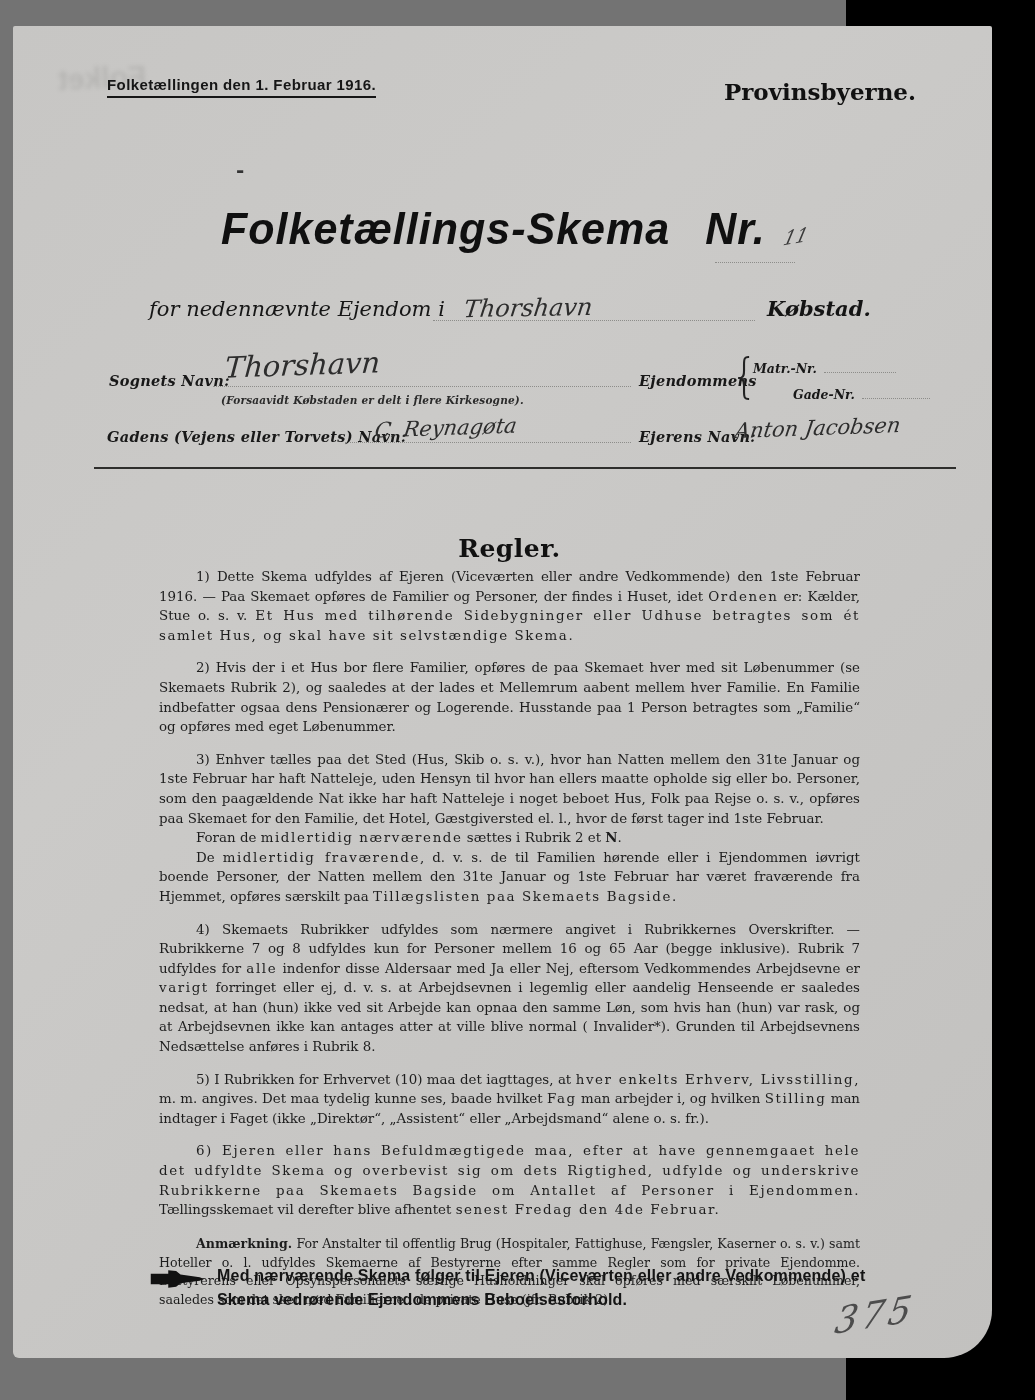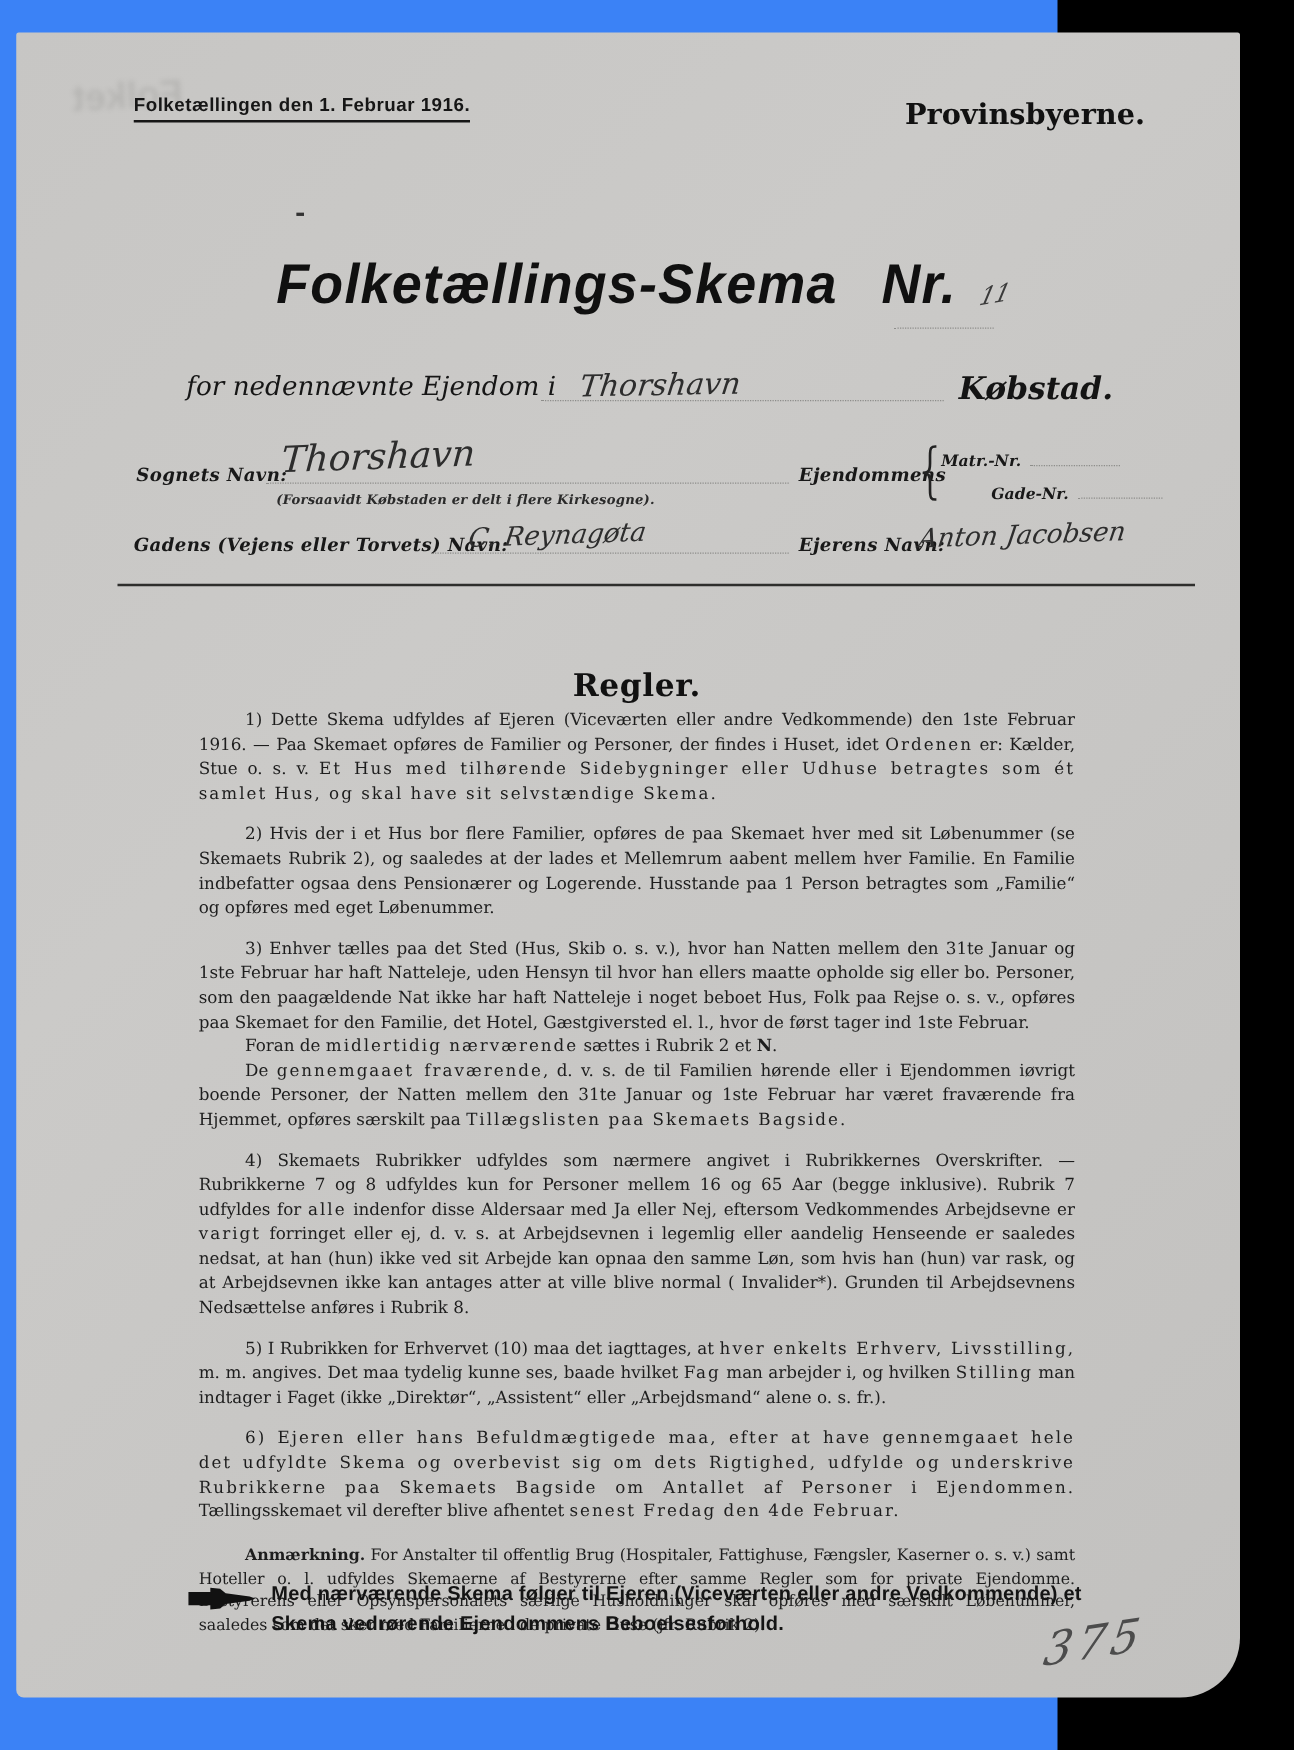--- a/index.html
+++ b/index.html
@@ -1,16 +1,16 @@
 <!DOCTYPE html>
 <html><head>
 <meta charset="utf-8">
 <style>
   html,body{margin:0;padding:0;background:#000;width:1035px;height:1400px;overflow:hidden;}
-  #scan{position:relative;width:846px;height:1400px;background:#3b82f6;}
+  #scan{position:relative;width:846px;height:1400px;background:#737373;}
   #paper{
     position:absolute;left:13px;top:26px;width:979px;height:1332px;
     background:linear-gradient(135deg,#c7c6c4 0%,#cbcac8 35%,#c6c5c3 70%,#c2c1bf 100%);
     border-radius:2px 2px 48px 6px;
     font-family:"DejaVu Serif",serif;color:#1c1c1c;
   }
   .abs{position:absolute;}
   
   .hdr-left{font-family:"Liberation Sans",sans-serif;font-weight:bold;font-size:15px;
     letter-spacing:.4px;border-bottom:2px solid #161616;padding-bottom:3px;color:#161616;}
@@ -19,21 +19,21 @@
   .title-row{white-space:nowrap;}
   .title-main,.title-nr{font-family:"Liberation Sans",sans-serif;font-style:italic;font-weight:bold;
     font-size:43px;color:#101010;letter-spacing:1px;display:inline-block;transform:scaleY(1.04);}
   .title-nr{margin-left:30px;}
   .hw{font-family:"DejaVu Serif",serif;font-style:italic;color:#2d2d2d;}
   .hw-nr{display:inline-block;font-size:19px;transform:rotate(-10deg) skewX(-24deg);margin-left:18px;color:#3a3a3a;}
   .dotline{border-bottom:1.5px dotted #8d8d8a;display:inline-block;}
   .dash-art{font-size:20px;font-weight:bold;color:#333;}
   
   .sub-prefix{font-style:italic;font-size:21px;color:#161616;}
-  .sub-suffix{font-style:italic;font-weight:bold;font-size:25px;color:#141414;}
+  .sub-suffix{font-style:italic;font-weight:bold;font-size:21px;color:#141414;}
   .hw-big{font-size:29px;transform:rotate(-2deg) skewX(-6deg);display:inline-block;}
   .hw-med{font-size:24px;transform:rotate(-1deg) skewX(-8deg);display:inline-block;}
   .hw-sm{font-size:21px;transform:rotate(-2deg) skewX(-10deg);display:inline-block;}
   
   .f-label{font-style:italic;font-weight:bold;font-size:14.5px;color:#181818;letter-spacing:.3px;}
   .f-note{font-style:italic;font-weight:bold;font-size:10.5px;color:#2a2a2a;letter-spacing:.2px;}
   .brace{font-size:42px;font-weight:200;color:#222;font-family:"DejaVu Sans",sans-serif;transform:scaleY(1.15);}
   .nr-lab{font-style:italic;font-weight:bold;font-size:12.5px;color:#181818;}
   .hrule{height:2px;background:#2e2e2c;}
   
@@ -103,21 +103,21 @@
     <div class="abs hw hw-sm" style="left:722px;top:390px;">Anton Jacobsen</div>
 
     <div class="abs hrule" style="left:81px;top:441px;width:862px;"></div>
 
     <div class="abs regler" style="left:146px;top:508px;width:701px;">Regler.</div>
     <div class="abs" id="rules-block" style="left:146px;top:541px;">
         <p class="rule" style="margin-top: 0px;"><span>1) Dette Skema udfyldes af Ejeren (Viceværten eller andre Vedkommende) den 1ste Februar 1916. — Paa Skemaet opføres de Familier og Personer, der findes i Huset, idet </span><span class="ls">Ordenen</span><span> er: Kælder, Stue o. s. v. </span><span class="ls">Et Hus med tilhørende Sidebygninger eller Udhuse betragtes som ét samlet Hus, og skal have sit selvstændige Skema.</span></p>
         <p class="rule" style="margin-top: 13px;"><span>2) Hvis der i et Hus bor flere Familier, opføres de paa Skemaet hver med sit Løbenummer (se Skemaets Rubrik 2), og saaledes at der lades et Mellemrum aabent mellem hver Familie. En Familie indbefatter ogsaa dens Pensionærer og Logerende. Husstande paa 1 Person betragtes som „Familie“ og opføres med eget Løbenummer.</span></p>
         <p class="rule" style="margin-top: 13px;"><span>3) Enhver tælles paa det Sted (Hus, Skib o. s. v.), hvor han Natten mellem den 31te Januar og 1ste Februar har haft Natteleje, uden Hensyn til hvor han ellers maatte opholde sig eller bo. Personer, som den paagældende Nat ikke har haft Natteleje i noget beboet Hus, Folk paa Rejse o. s. v., opføres paa Skemaet for den Familie, det Hotel, Gæstgiversted el. l., hvor de først tager ind 1ste Februar.</span></p>
         <p class="rule" style="margin-top: 0px;"><span>Foran de </span><span class="ls">midlertidig nærværende</span><span> sættes i Rubrik 2 et </span><span class="b">N</span><span>.</span></p>
-        <p class="rule" style="margin-top: 0px;"><span>De </span><span class="ls">gennemgaaet fraværende</span><span>, d. v. s. de til Familien hørende eller i Ejendommen iøvrigt boende Personer, der Natten mellem den 31te Januar og 1ste Februar har været fraværende fra Hjemmet, opføres særskilt paa </span><span class="ls">Tillægslisten paa Skemaets Bagside</span><span>.</span></p>
+        <p class="rule" style="margin-top: 0px;"><span>De </span><span class="ls">midlertidig fraværende</span><span>, d. v. s. de til Familien hørende eller i Ejendommen iøvrigt boende Personer, der Natten mellem den 31te Januar og 1ste Februar har været fraværende fra Hjemmet, opføres særskilt paa </span><span class="ls">Tillægslisten paa Skemaets Bagside</span><span>.</span></p>
         <p class="rule" style="margin-top: 13px;"><span>4) Skemaets Rubrikker udfyldes som nærmere angivet i Rubrikkernes Overskrifter. — Rubrikkerne 7 og 8 udfyldes kun for Personer mellem 16 og 65 Aar (begge inklusive). Rubrik 7 udfyldes for </span><span class="ls">alle</span><span> indenfor disse Aldersaar med Ja eller Nej, eftersom Vedkommendes Arbejdsevne er </span><span class="ls">varigt</span><span> forringet eller ej, d. v. s. at Arbejdsevnen i legemlig eller aandelig Henseende er saaledes nedsat, at han (hun) ikke ved sit Arbejde kan opnaa den samme Løn, som hvis han (hun) var rask, og at Arbejdsevnen ikke kan antages atter at ville blive normal ( Invalider*). Grunden til Arbejdsevnens Nedsættelse anføres i Rubrik 8.</span></p>
         <p class="rule" style="margin-top: 13px;"><span>5) I Rubrikken for Erhvervet (10) maa det iagttages, at </span><span class="ls">hver enkelts Erhverv, Livsstilling,</span><span> m. m. angives. Det maa tydelig kunne ses, baade hvilket </span><span class="ls">Fag</span><span> man arbejder i, og hvilken </span><span class="ls">Stilling</span><span> man indtager i Faget (ikke „Direktør“, „Assistent“ eller „Arbejdsmand“ alene o. s. fr.).</span></p>
         <p class="rule" style="margin-top: 13px;"><span class="ls">6) Ejeren eller hans Befuldmægtigede maa, efter at have gennemgaaet hele det udfyldte Skema og overbevist sig om dets Rigtighed, udfylde og underskrive Rubrikkerne paa Skemaets Bagside om Antallet af Personer i Ejendommen.</span><span> Tællingsskemaet vil derefter blive afhentet </span><span class="ls">senest Fredag den 4de Februar.</span></p>
         <p class="rule small" style="margin-top: 15px;"><span class="b">Anmærkning.</span><span> For Anstalter til offentlig Brug (Hospitaler, Fattighuse, Fængsler, Kaserner o. s. v.) samt Hoteller o. l. udfyldes Skemaerne af Bestyrerne efter samme Regler som for private Ejendomme. Bestyrerens eller Opsynspersonalets særlige Husholdninger skal opføres med særskilt Løbenummer, saaledes som det sker med Familierne i de private Huse (jfr. Rubrik 2).</span></p>
       </div>
 
     <div class="abs manicule" style="left:136px;top:1240px;">
       <svg viewBox="0 0 64 26" xmlns="http://www.w3.org/2000/svg">
         <path d="M2 8 h20 v-4 l9 1 5 4 22 3 5 2 -5 2 -22 3 -5 4 -9 1 v-4 H2 z" fill="#111"></path>
       </svg>

